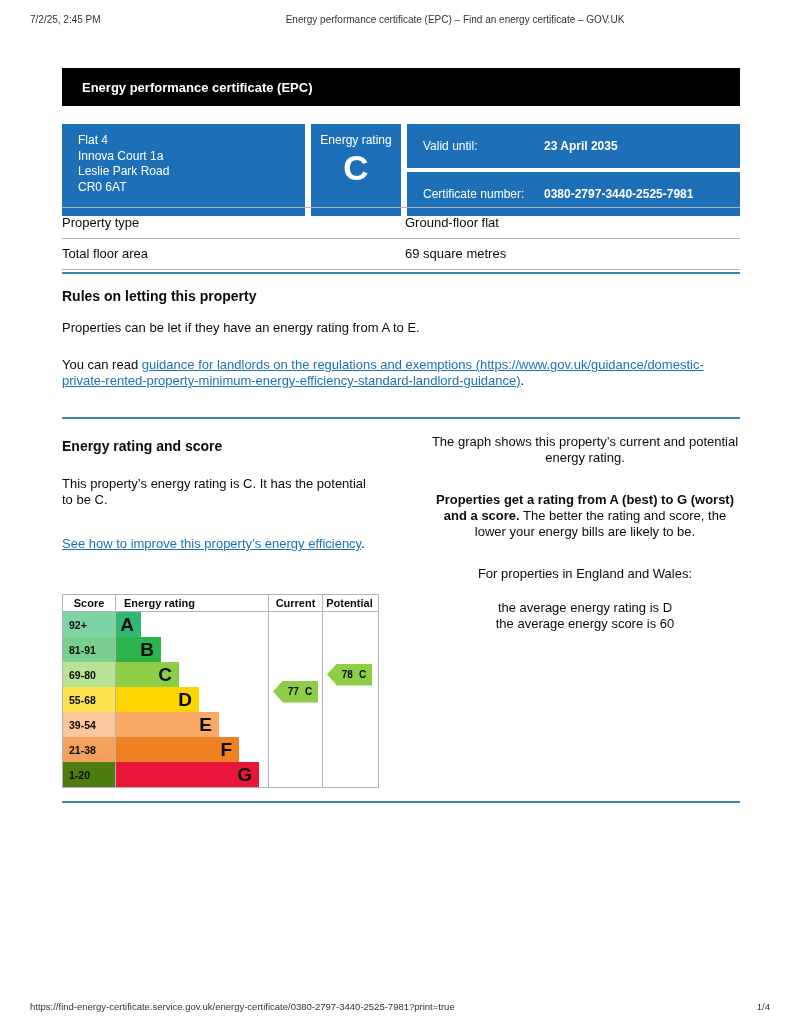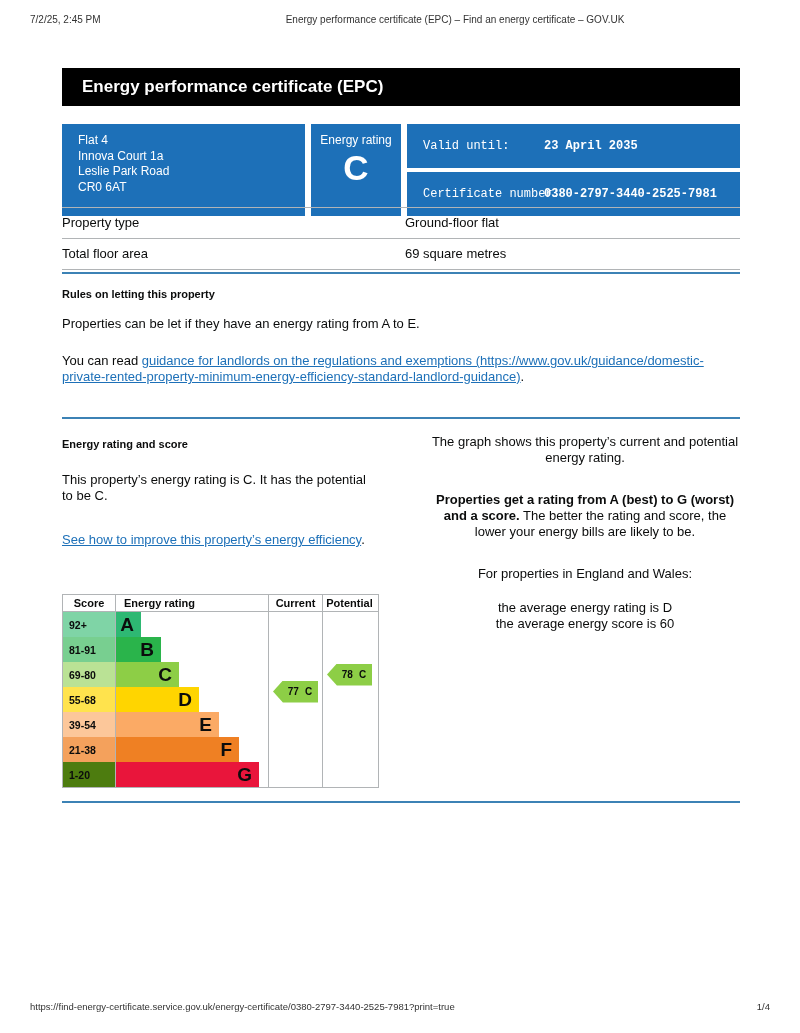--- a/index.html
+++ b/index.html
@@ -10,43 +10,43 @@
   }
   
   .print-header { position:absolute; top:14px; left:0; right:0; height:14px; font-size:10px; color:#333; }
   .ph-date { position:absolute; left:30px; top:0; }
   .ph-title { position:absolute; left:110px; right:0; top:0; text-align:center; }
   .print-footer { position:absolute; top:1001px; left:30px; right:30px; font-size:9.5px; color:#333;
     display:flex; justify-content:space-between; }
   
   .banner { position:absolute; top:68px; left:62px; width:678px; height:38px; background:#000;
     display:flex; align-items:center; padding-left:20px; }
-  .banner h1 { color:#fff; font-size:17px; font-weight:bold; }
+  .banner h1 { color:#fff; font-size:13px; font-weight:bold; }
   
   .summary-row { position:absolute; top:124px; left:62px; width:678px; height:92px; display:flex; gap:6px; }
   .addr-box { flex:0 0 243px; background:#1d70b8; color:#fff; font-size:12px; line-height:15.5px;
     padding:9px 0 0 16px; }
   .rating-box { flex:0 0 90px; background:#1d70b8; color:#fff; text-align:center; padding-top:9px; }
   .rating-box .rb-label { font-size:12px; }
   .rating-box .rb-value { font-size:35px; font-weight:bold; line-height:42px; }
   .right-boxes { flex:1 1 auto; display:flex; flex-direction:column; gap:4px; }
-  .info-box { position:relative; background:#1d70b8; color:#fff; font-size:12px; height:48px;font-family:Liberation Mono, monospace; }
+  .info-box { position:relative; background:#1d70b8; color:#fff; font-size:12px; height:48px; }
   .info-box .ib-label { position:absolute; left:16px; top:15px; }
   .info-box .ib-value { position:absolute; left:137px; top:15px; font-weight:bold; }
   
   .prop-table { position:absolute; top:207px; left:62px; width:678px; border-top:1px solid #b1b4b6; font-size:13px; }
   .prop-row { display:flex; border-bottom:1px solid #b1b4b6; padding:7px 0 8px 0; }
   .prop-label { flex:0 0 343px; }
   .prop-value { flex:1; }
   
   .blue-rule { position:absolute; left:62px; width:678px; height:2px; background:#3c82b5; border:0; }
   .rule-1 { top:272px; }
   .rule-2 { top:417px; }
   .rule-3 { top:801px; }
-  h2 { font-size:11px; font-weight:bold; color:#0b0c0c; }
+  h2 { font-size:14px; font-weight:bold; color:#0b0c0c; }
   p, .txt { font-size:13px; line-height:16px; }
   a.link { color:#1d70b8; text-decoration:underline; cursor:pointer; }
   
   .rules-section { position:absolute; top:288px; left:62px; width:678px; }
   .rules-section p.p1 { margin-top:16px; }
   .rules-section p.p2 { margin-top:21px; }
   
   .col-left { position:absolute; top:438px; left:62px; width:312px; }
   .col-left p.lead { margin-top:22px; }
   .col-left p.improve { margin-top:28px; }

